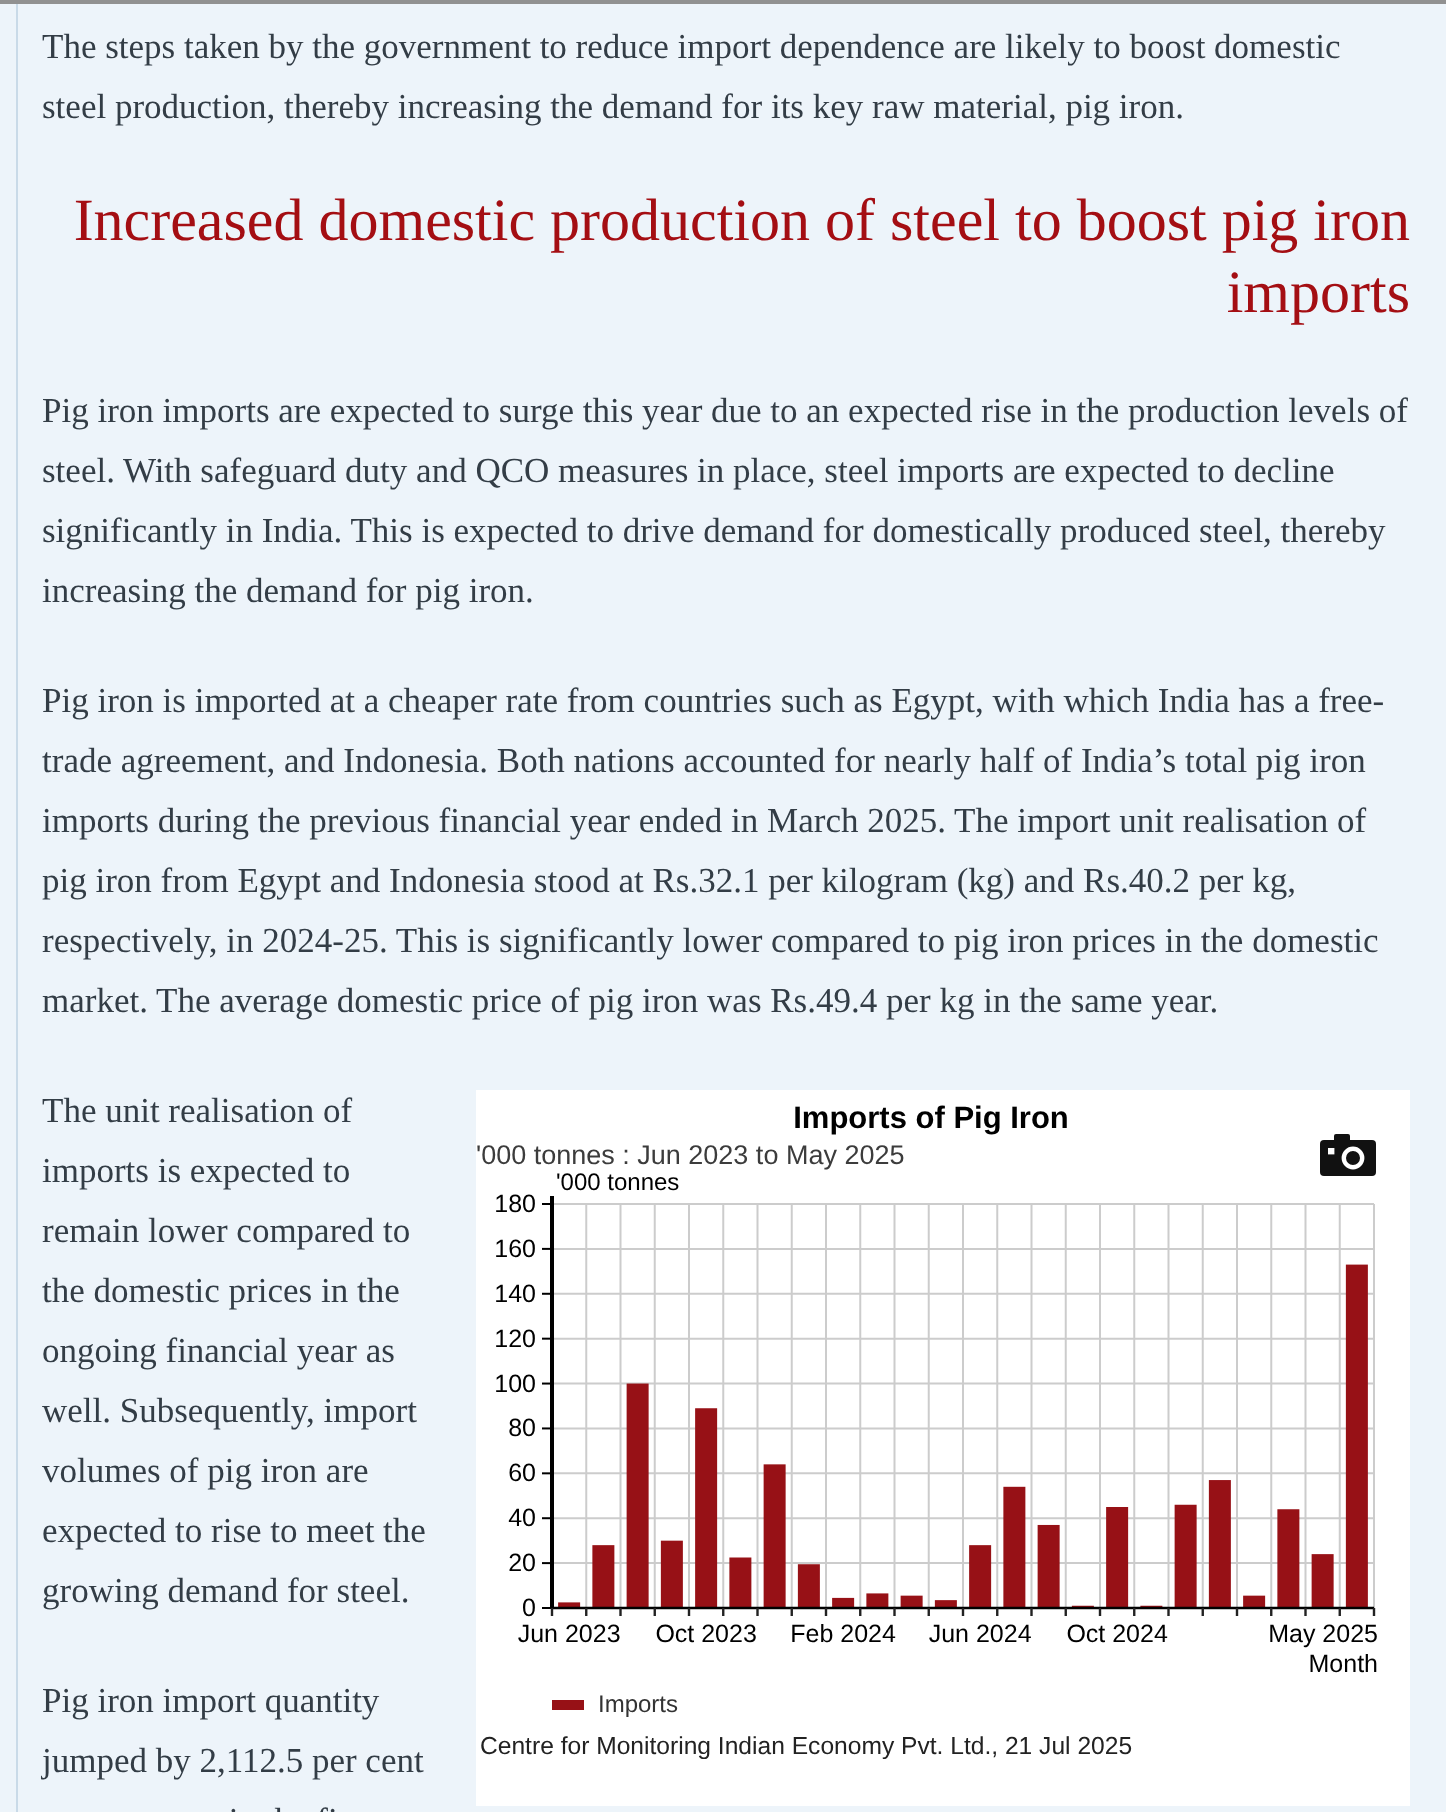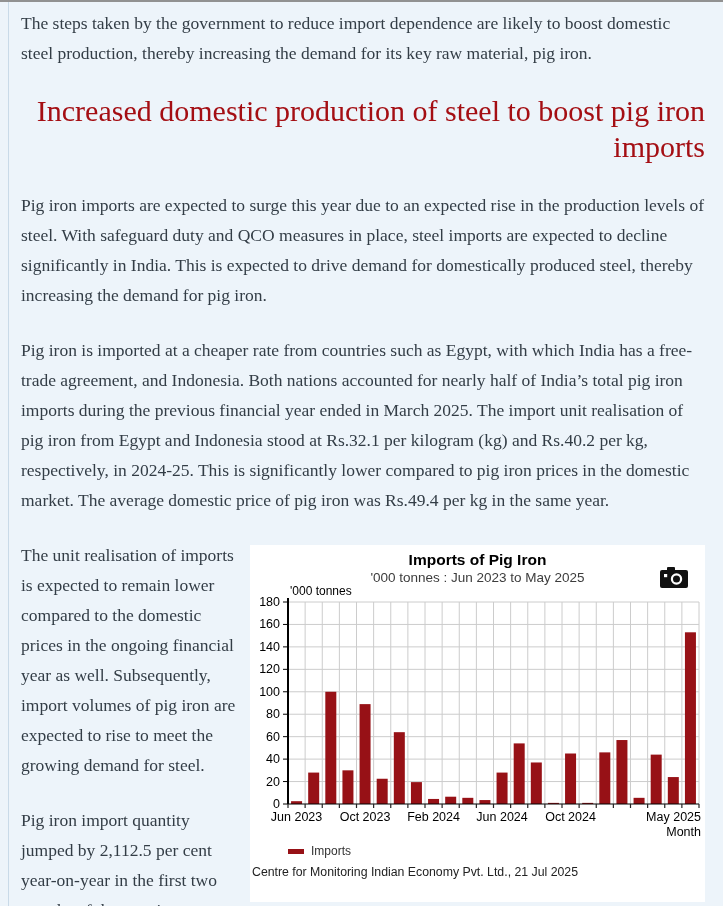--- a/index.html
+++ b/index.html
@@ -31,33 +31,33 @@
     font-weight: normal;
     margin: 24px 0 10px 0;
     text-align: right;
   }
   
   .chart-card {
     float: right;
     width: 455px;
     background: #ffffff;
     margin: 5px 0 4px 10px;
-    padding: 5px 0 6px 0;
+    padding: 5px 12px 6px 0;
     position: relative;
     font-family: "Liberation Sans", "DejaVu Sans", sans-serif;
   }
   .chart-title {
     text-align: center;
     font-size: 15.5px;
     font-weight: bold;
     color: #000;
     line-height: 19px;
   }
   .chart-subtitle {
-    text-align: center;
+    text-align: left;
     font-size: 13.5px;
     color: #3c3c3c;
     line-height: 17px;
   }
   .camera-btn {
     position: absolute;
     top: 21px; right: 16px;
     width: 30px; height: 24px;
     cursor: pointer;
   }

